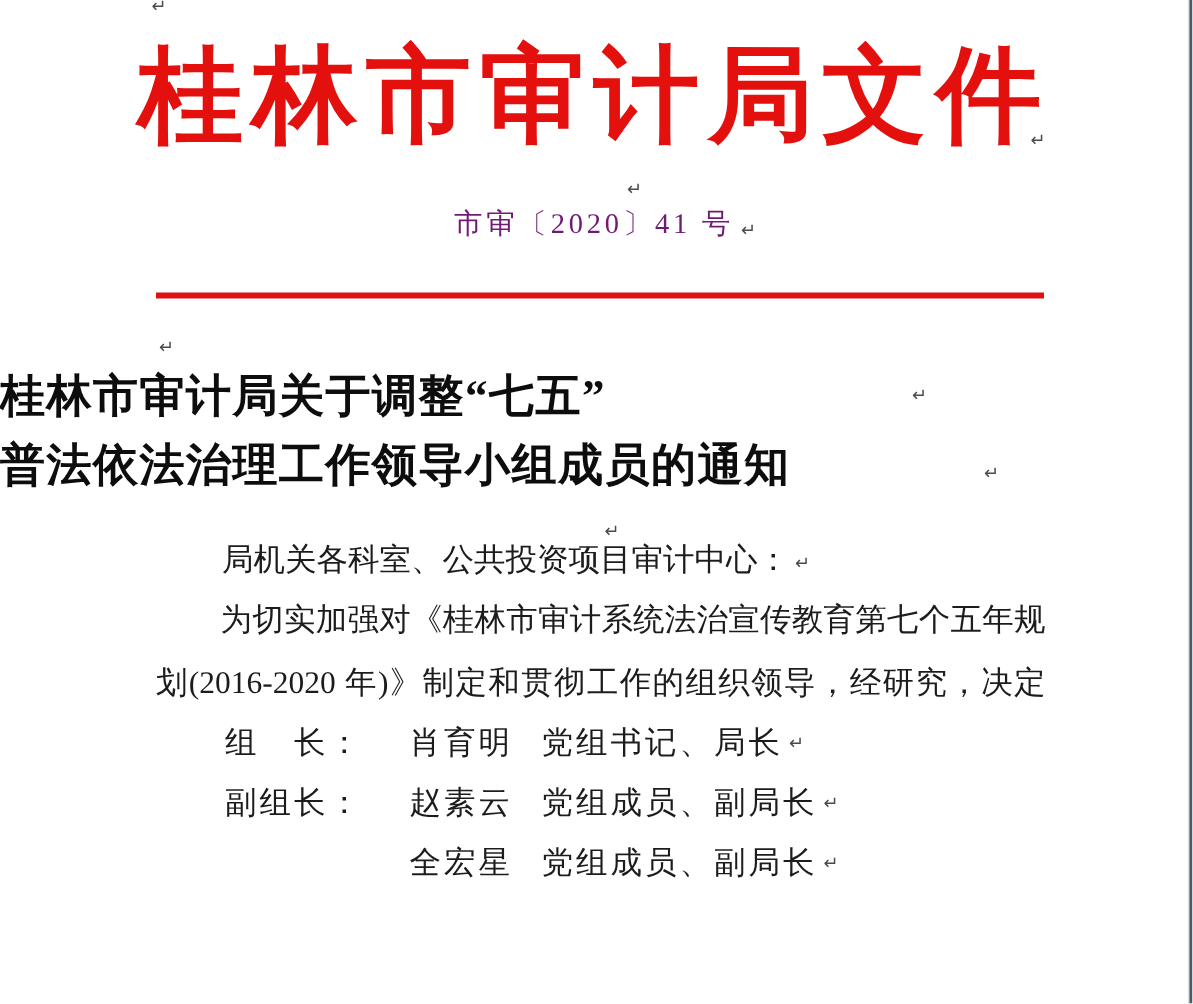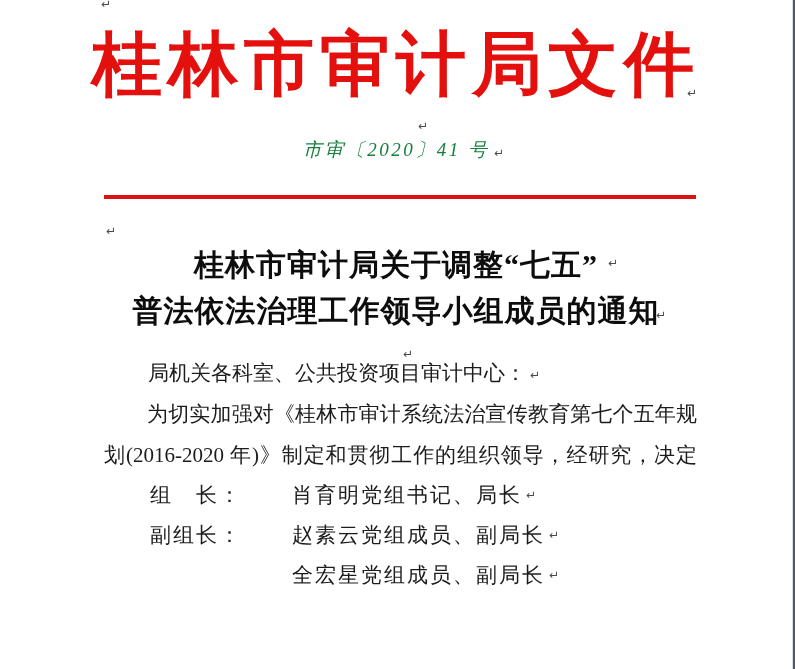--- a/index.html
+++ b/index.html
@@ -34,31 +34,29 @@
     font-weight:bold;
     letter-spacing:6px;
     color:var(--red);
     white-space:nowrap;
   }
   .doc-number{
     position:absolute;top:138px;left:0;width:792px;
     text-align:center;
     font-size:19px;line-height:24px;
     letter-spacing:2.5px;
-    color:#15803d;
-    font-style:italic;
+    color:#701a75;
   }
   .red-separator{
     position:absolute;top:195px;left:104px;
     width:592px;height:4px;
     background:var(--line-red);
   }
   .doc-title{
     position:absolute;top:242px;left:0;width:792px;
-    text-align:center;
     font-size:30px;line-height:46px;
     font-weight:bold;
     letter-spacing:1px;
     color:#0d0d0d;
   }
   .body-block{
     position:absolute;top:354px;left:104px;width:593px;
     font-size:21px;line-height:39.9px;
     color:var(--ink);
   }
@@ -69,21 +67,20 @@
     text-align-last:justify;
     overflow:hidden;
     height:39.9px;
   }
   .indent-first{padding-left:43px;font-family:Liberation Mono, monospace;}
   .member-row{
     display:flex;
     padding-left:46px;
     letter-spacing:2px;
     white-space:nowrap;
-    text-align:right;
   }
   .m-role{width:92px;flex:none;}
   .m-name{width:88px;flex:none;margin-left:31px;}
   .m-title{flex:none;}
   .fmark{
     font-family:"DejaVu Sans",sans-serif;
     font-size:12px;
     color:#4a4a4a;
     letter-spacing:0;
   }

